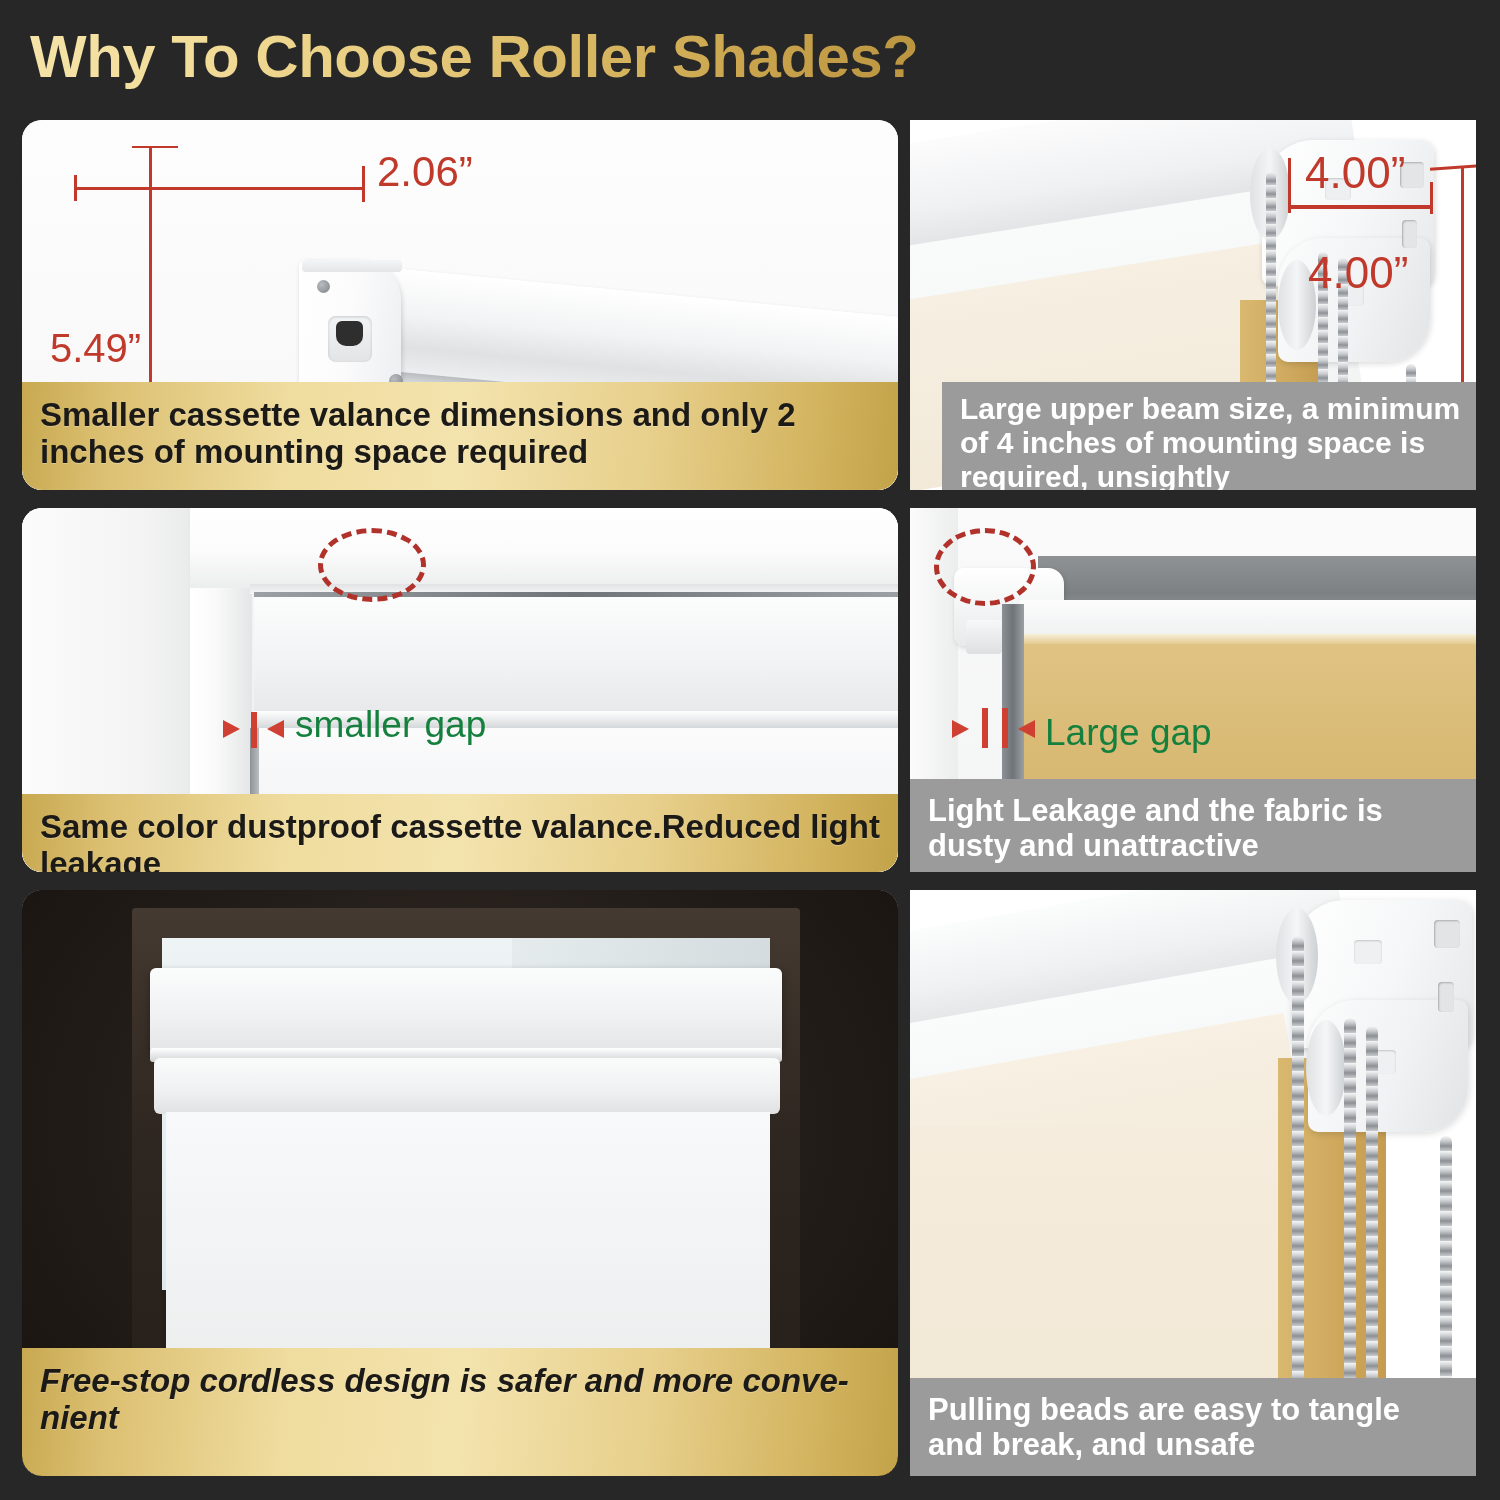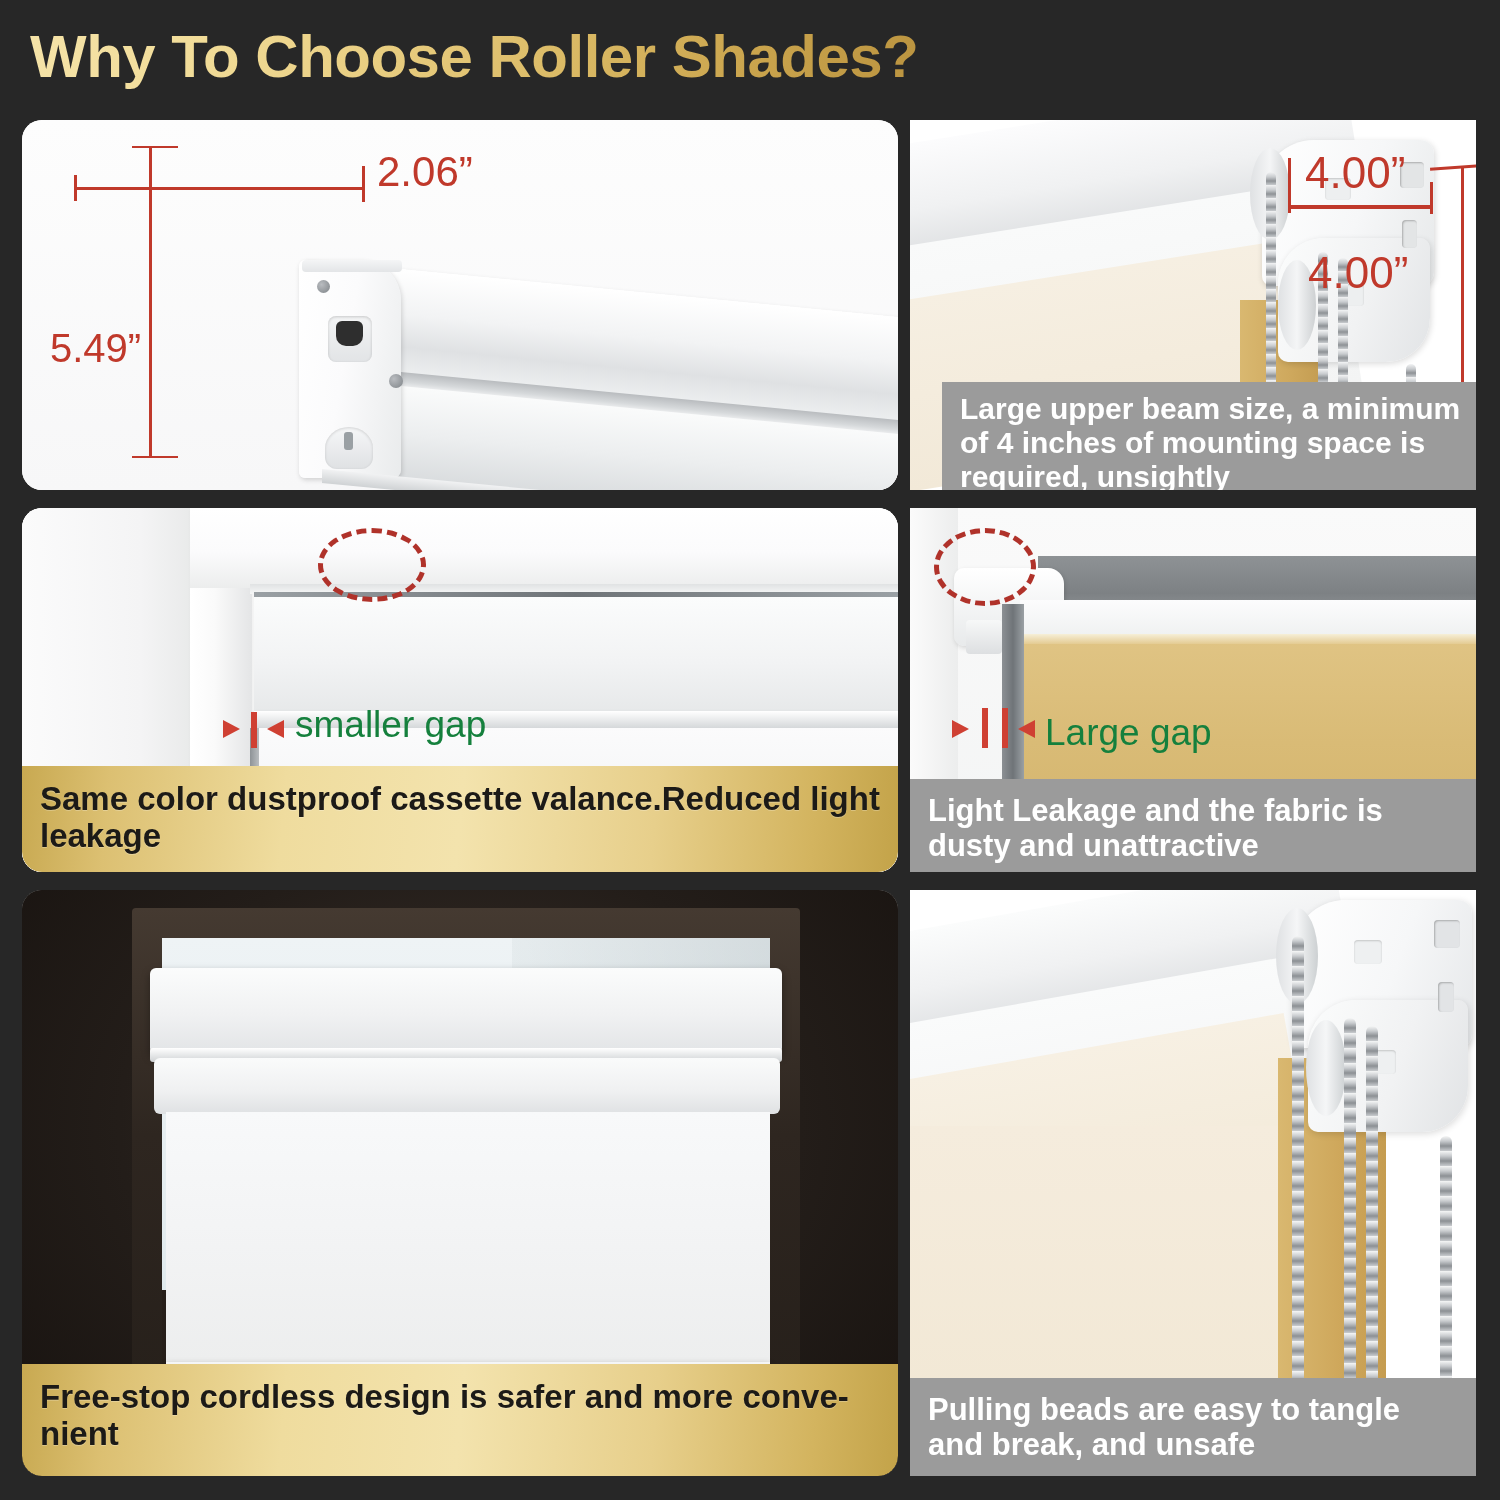--- a/index.html
+++ b/index.html
@@ -195,20 +195,21 @@
     <div class="dim-line v" style="left:127px; top:26px; height:312px;"></div>
     <div class="dim-line h" style="left:110px; top:26px; width:46px; height:2px;"></div>
     <div class="dim-line h" style="left:110px; top:336px; width:46px; height:2px;"></div>
     <div class="dim-label" style="left:28px; top:206px; font-size:40px;">5.49”</div>
 
     <div class="dim-line h" style="left:52px; top:67px; width:291px; height:3px;"></div>
     <div class="dim-line v" style="left:52px; top:55px; height:26px;"></div>
     <div class="dim-line v" style="left:340px; top:46px; height:36px;"></div>
     <div class="dim-label" style="left:355px; top:28px; font-size:42px;">2.06”</div>
 
+    <div class="caption gold" style="height:108px;">Smaller cassette valance dimensions and only 2 inches of mounting space required</div>
   </div>
 
   <div class="panel bad" style="left:910px; top:120px; width:566px; height:370px;">
 
     <div class="photo" style="background:#ffffff;">
 
       <div style="position:absolute; left:-30px; top:28px; width:470px; height:120px;
                   background:linear-gradient(180deg,#fcfcfd 0%,#f0f1f2 55%,#dcdee0 100%);
                   transform:rotate(-9deg); transform-origin:left top;" class="lin-fabric"></div>
 
@@ -317,21 +318,21 @@
                   background:linear-gradient(90deg,#8e9397,#b9bdc0);"></div>
     </div>
 
     <div class="ellipse" style="left:296px; top:20px; width:108px; height:74px;"></div>
 
     <div class="arrow-r" style="left:201px; top:212px;"></div>
     <div class="bar-stub" style="left:229px; top:204px; width:6px; height:36px;"></div>
     <div class="arrow-l" style="left:245px; top:212px;"></div>
     <div class="gap-label" style="left:273px; top:196px; font-size:37px;">smaller gap</div>
 
-    <div class="caption gold" style="height:106px;">Same color dustproof cassette valance.Reduced light leakage</div>
+    <div class="caption gold" style="height:78px;">Same color dustproof cassette valance.Reduced light leakage</div>
   </div>
 
   <div class="panel bad" style="left:910px; top:508px; width:566px; height:364px;">
 
     <div class="photo" style="background:linear-gradient(180deg,#fafafa,#f3f4f4);">
 
       <div style="position:absolute; left:0; top:0; width:48px; height:364px;
                   background:linear-gradient(90deg,#fbfbfb,#eceded);"></div>
 
       <div style="position:absolute; left:128px; top:48px; width:438px; height:62px;
@@ -434,21 +435,21 @@
                   border-radius:28px 28px 14px 14px;
                   transform:rotate(6deg);"></div>
       <div style="position:absolute; left:414px; top:492px; width:18px; height:30px;
                   background:linear-gradient(180deg,#f3d4bc,#e5bb9d);
                   border-radius:9px; transform:rotate(-4deg);"></div>
       <div style="position:absolute; left:404px; top:560px; width:56px; height:26px;
                   background:linear-gradient(180deg,#e6bd9e,#d8a886);
                   border-radius:10px; transform:rotate(8deg);"></div>
     </div>
 
-    <div class="caption gold" style="height:112px;">Free-stop cordless design is safer and more conve-nient</div>
+    <div class="caption gold" style="height:128px;font-style:italic;">Free-stop cordless design is safer and more conve-nient</div>
   </div>
 
   <div class="panel bad" style="left:910px; top:890px; width:566px; height:586px;">
 
     <div class="photo" style="background:#ffffff;">
 
       <div style="position:absolute; left:-40px; top:48px; width:470px; height:108px;
                   background:linear-gradient(180deg,#fbfcfc 0%,#f0f1f2 55%,#dfe1e3 100%);
                   transform:rotate(-10deg); transform-origin:left top;" class="lin-fabric"></div>
 

